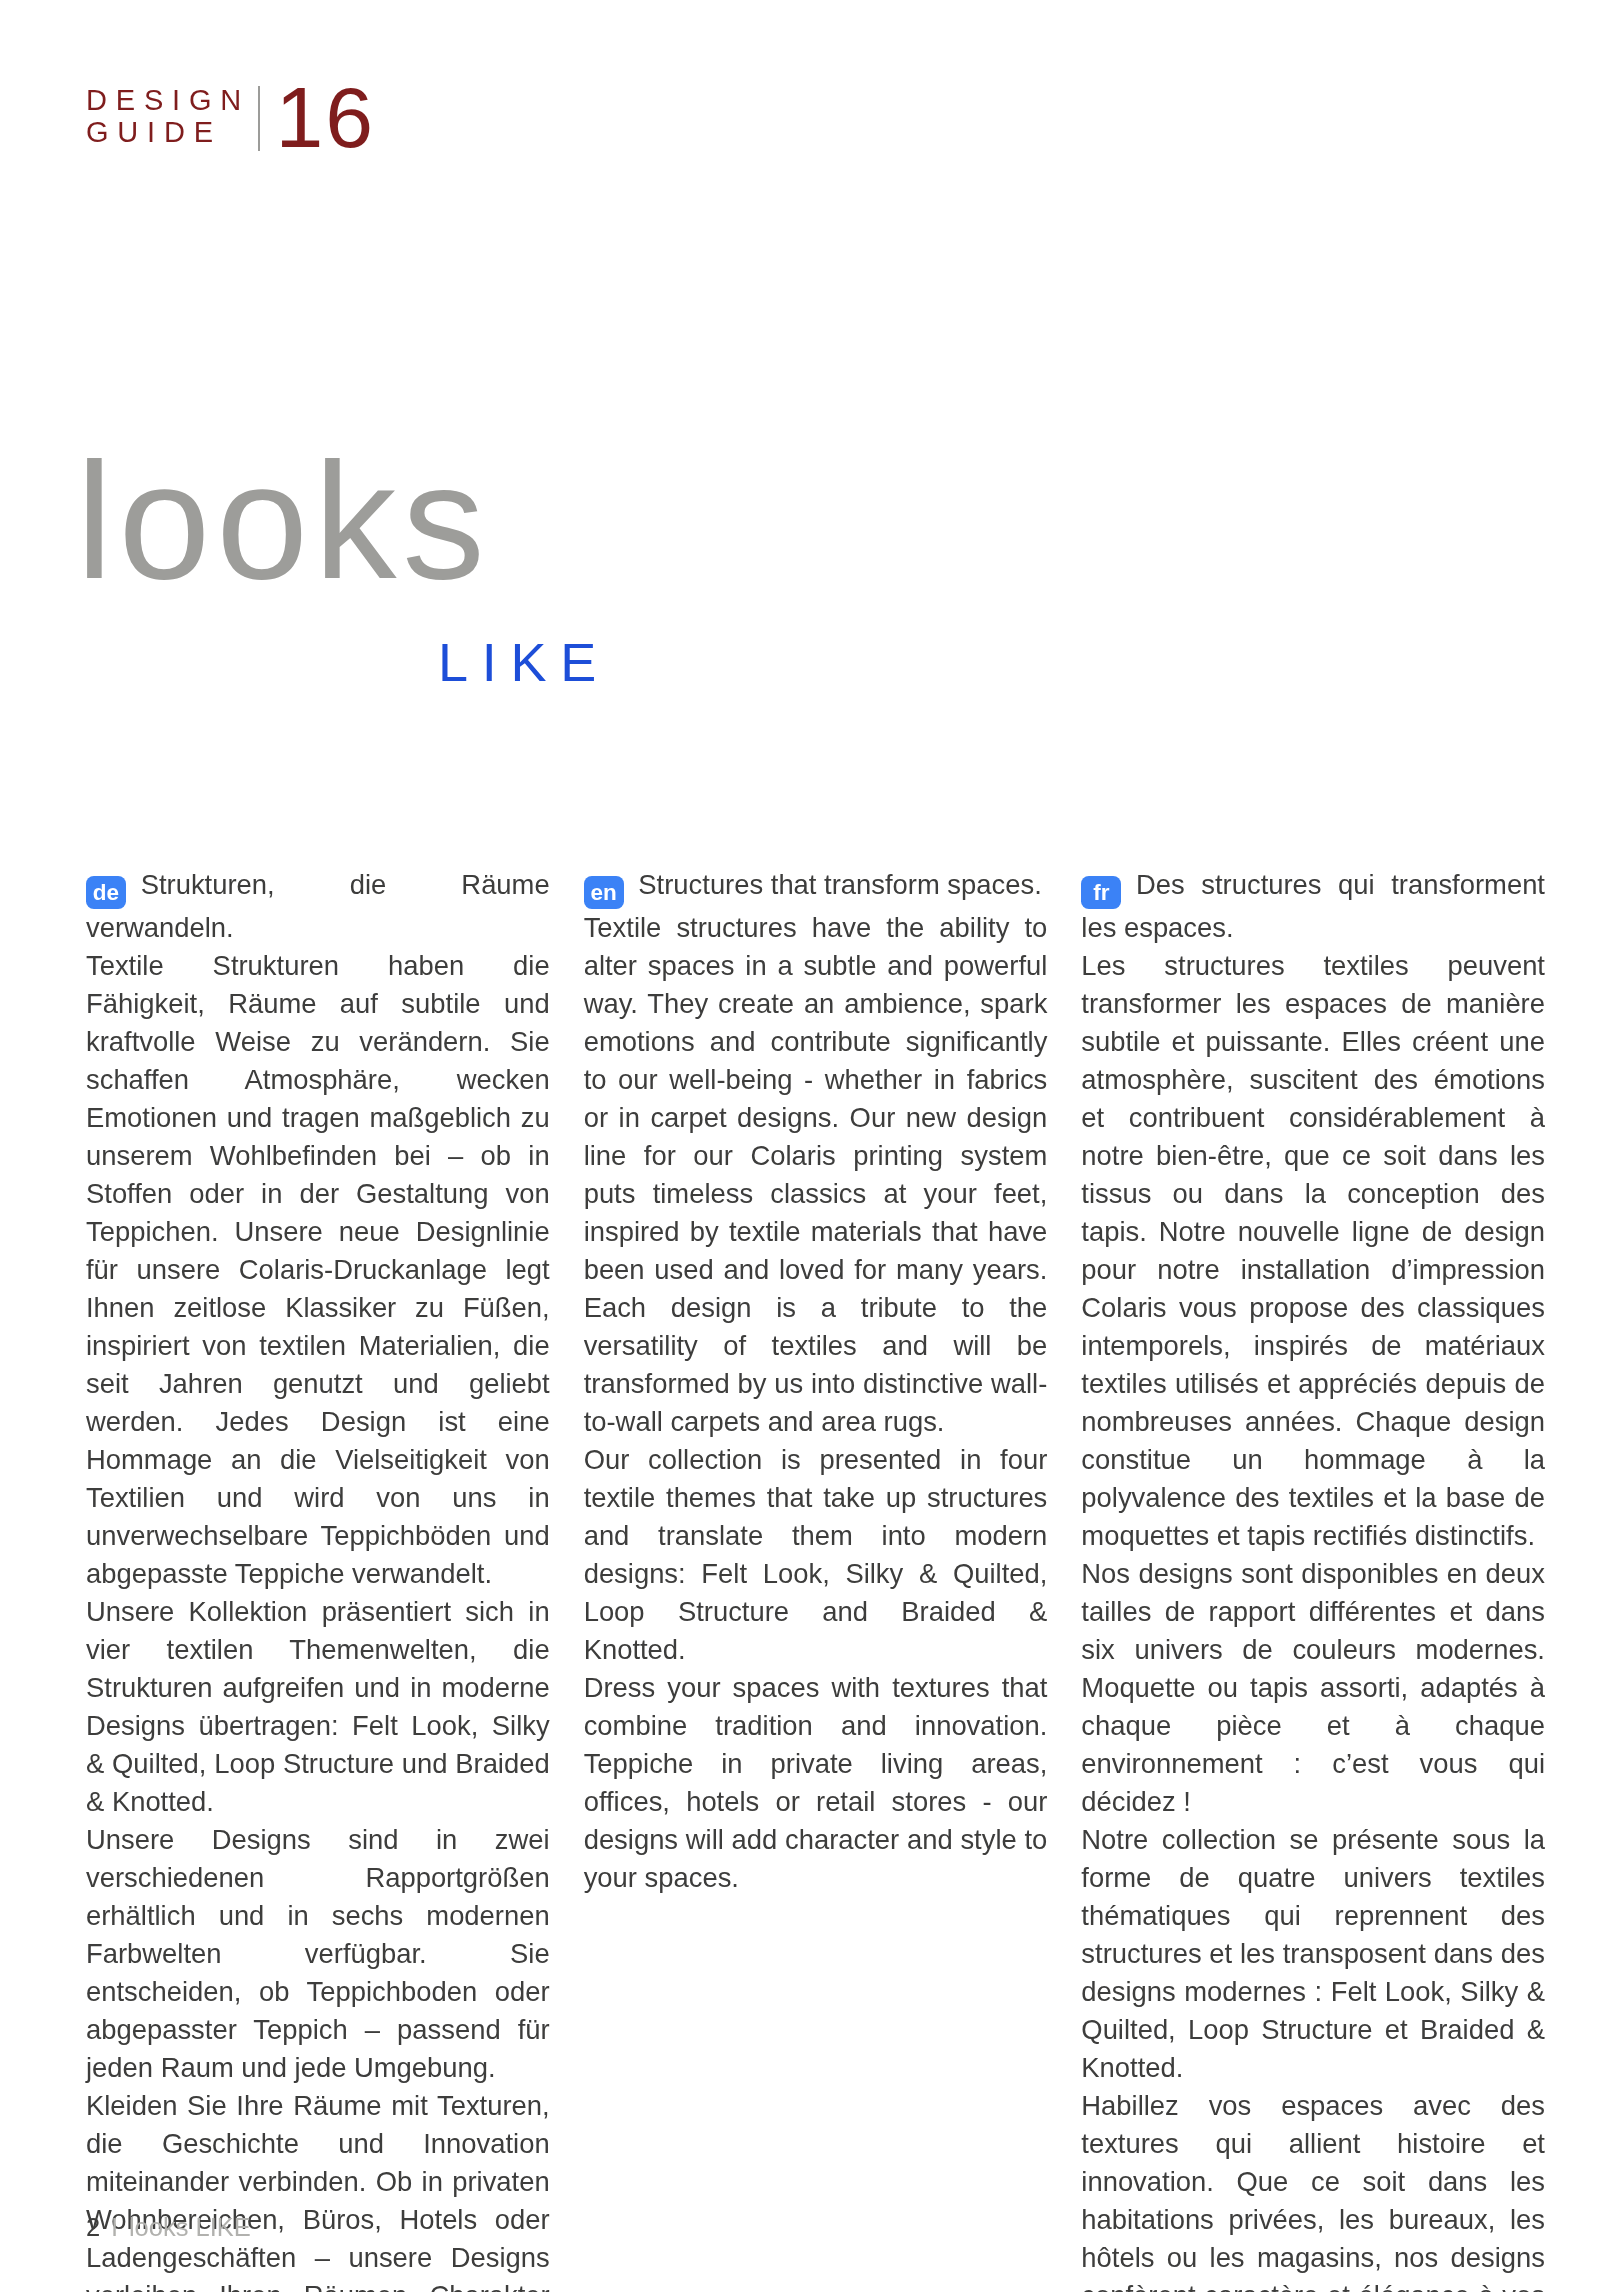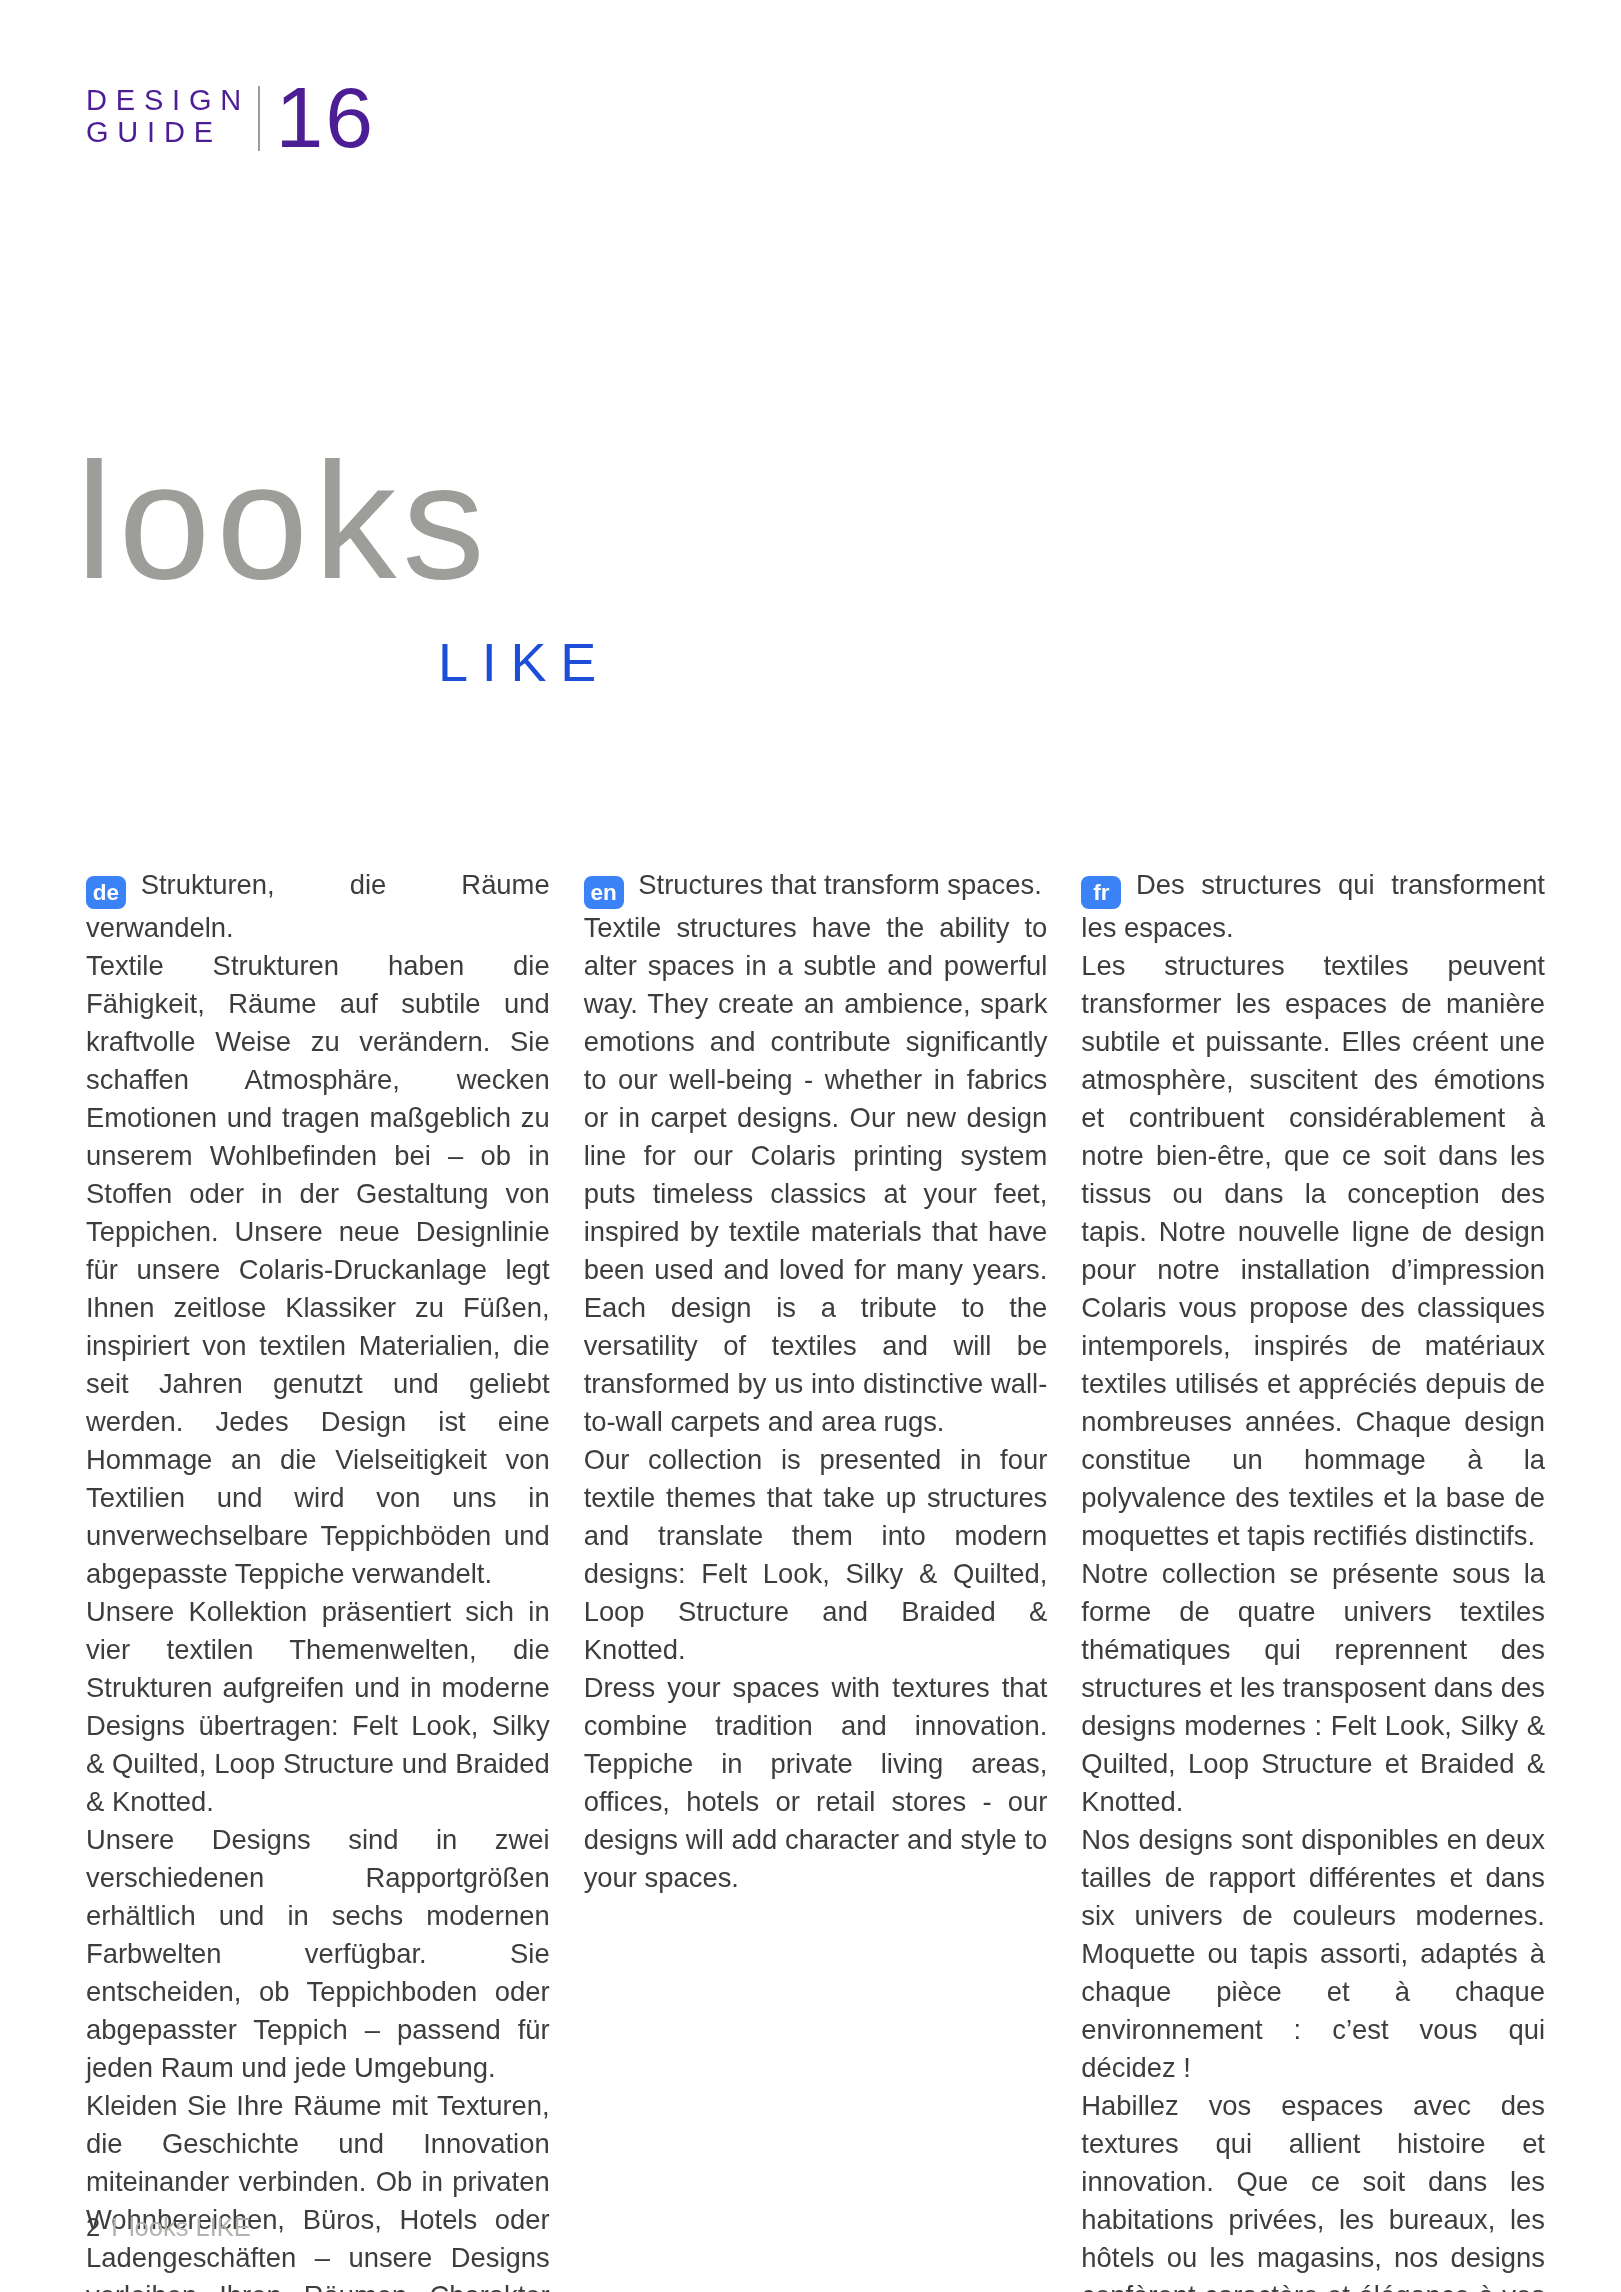--- a/index.html
+++ b/index.html
@@ -16,21 +16,21 @@
     overflow: hidden;
   }
 
   
   .header {
     position: absolute;
     left: 86px;
     top: 84px;
     display: flex;
     align-items: flex-start;
-    color: #4c1d95;
+    color: #7f1d1d;
   }
   .brand {
     font-size: 29px;
     line-height: 32px;
     letter-spacing: 8.8px;
     font-weight: 400;
   }
   .header-divider {
     width: 2px;
     height: 65px;
@@ -151,22 +151,22 @@
     <p>Textile structures have the ability to alter spaces in a subtle and powerful way. They create an ambience, spark emotions and contribute significantly to our well-being - whether in fabrics or in carpet designs. Our new design line for our Colaris printing system puts timeless classics at your feet, inspired by textile materials that have been used and loved for many years. Each design is a tribute to the versatility of textiles and will be transformed by us into distinctive wall-to-wall carpets and area rugs.</p>
     <p>Our collection is presented in four textile themes that take up structures and translate them into modern designs: Felt Look, Silky &amp; Quilted, Loop Structure and Braided &amp; Knotted.</p>
     <p>Dress your spaces with textures that combine tradition and innovation. Teppiche in private living areas, offices, hotels or retail stores - our designs will add character and style to your spaces.</p>
   </div>
 
   <div class="col" lang="fr">
     <p class="intro">
       <span class="badge">fr</span><span>Des structures qui transforment les espaces.</span>
     </p>
     <p>Les structures textiles peuvent transformer les espaces de manière subtile et puissante. Elles créent une atmosphère, suscitent des émotions et contribuent considérablement à notre bien-être, que ce soit dans les tissus ou dans la conception des tapis. Notre nouvelle ligne de design pour notre installation d’impression Colaris vous propose des classiques intemporels, inspirés de matériaux textiles utilisés et appréciés depuis de nombreuses années. Chaque design constitue un hommage à la polyvalence des textiles et la base de moquettes et tapis rectifiés distinctifs.</p>
+    <p>Nos designs sont disponibles en deux tailles de rapport différentes et dans six univers de couleurs modernes. Moquette ou tapis assorti, adaptés à chaque pièce et à chaque environnement : c’est vous qui décidez !</p>
     <p>Notre collection se présente sous la forme de quatre univers textiles thématiques qui reprennent des structures et les transposent dans des designs modernes : Felt Look, Silky &amp; Quilted, Loop Structure et Braided &amp; Knotted.</p>
-    <p>Nos designs sont disponibles en deux tailles de rapport différentes et dans six univers de couleurs modernes. Moquette ou tapis assorti, adaptés à chaque pièce et à chaque environnement : c’est vous qui décidez !</p>
     <p>Habillez vos espaces avec des textures qui allient histoire et innovation. Que ce soit dans les habitations privées, les bureaux, les hôtels ou les magasins, nos designs confèrent caractère et élégance à vos pièces.</p>
   </div>
 
 </div>
 
 <div class="footer">
   <span class="num">2</span>
   <span>I</span>
   <span>looks LIKE</span>
 </div>

